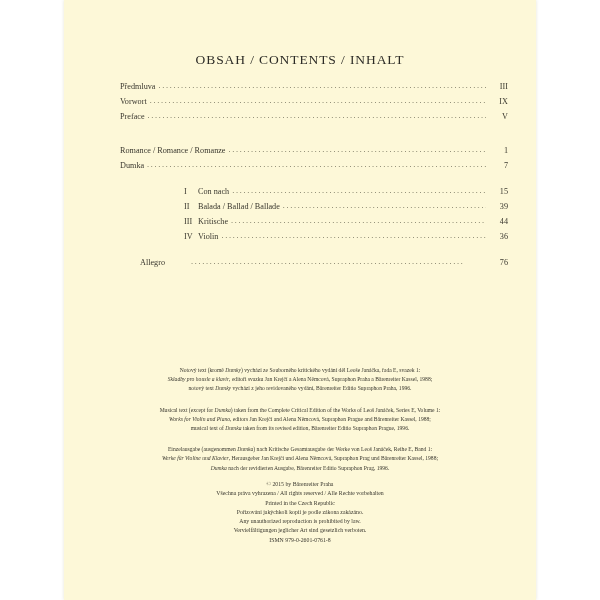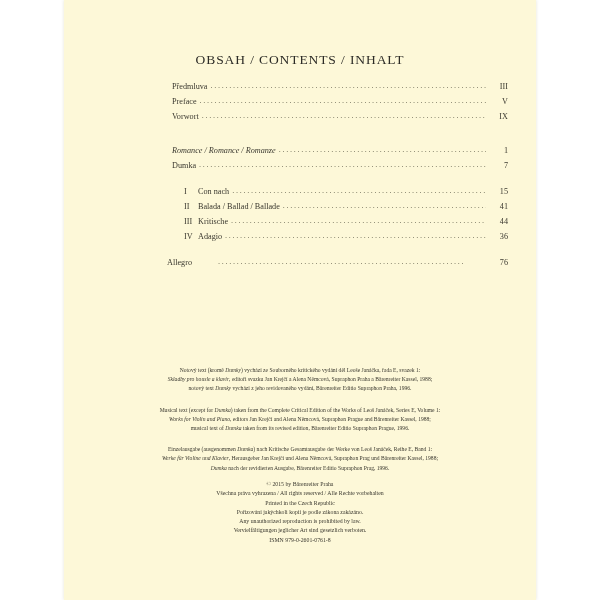--- a/index.html
+++ b/index.html
@@ -56,39 +56,39 @@
     width: 472px;
   }
   .toc-group { margin-bottom: 0; }
   .group-gap-front { height: 19px; }
   .group-gap-mid { height: 11px; }
 
   .toc-row {
     display: flex;
     align-items: baseline;
     height: 15px;
-    padding-left: 108px;
+    padding-left: 56px;
     padding-right: 28px;
     font-size: 8.2px;
     color: #3a382f;
   }
   .toc-row.indent-1 { padding-left: 120px; }
-  .toc-row.indent-2 { padding-left: 103px; gap: 23px; }
+  .toc-row.indent-2 { padding-left: 76px; gap: 23px; }
 
   .roman {
     width: 14px;
     flex: 0 0 14px;
     font-size: 8.2px;
     color: #3a382f;
   }
   .row-label {
     white-space: nowrap;
     font-size: 8.2px;
   }
-  .row-label.ital { font-style: italic; }
+  .row-label.ital { }
   .leader {
     flex: 1 1 auto;
     margin: 0 2px 0 3px;
     position: relative;
     height: 9px;
     overflow: hidden;
   }
   .leader::after {
     content: "..............................................................................................................................";
     position: absolute;
@@ -150,28 +150,28 @@
 
       <div class="toc">
 
         <div class="toc-group">
           <div class="toc-row">
             <span class="row-label">Předmluva</span>
             <span class="leader"></span>
             <span class="row-page">III</span>
           </div>
           <div class="toc-row">
+            <span class="row-label">Vorwort</span>
+            <span class="leader"></span>
+            <span class="row-page">IX</span>
+          </div>
+          <div class="toc-row">
             <span class="row-label">Preface</span>
             <span class="leader"></span>
             <span class="row-page">V</span>
-          </div>
-          <div class="toc-row">
-            <span class="row-label">Vorwort</span>
-            <span class="leader"></span>
-            <span class="row-page">IX</span>
           </div>
         </div>
 
         <div class="group-gap-front"></div>
 
         <div class="toc-group">
           <div class="toc-row">
             <span class="row-label ital">Romance / Romance / Romanze</span>
             <span class="leader"></span>
             <span class="row-page">1</span>
@@ -189,31 +189,31 @@
           <div class="toc-row indent-1">
             <span class="roman">I</span>
             <span class="row-label">Con nach</span>
             <span class="leader"></span>
             <span class="row-page">15</span>
           </div>
           <div class="toc-row indent-1">
             <span class="roman">II</span>
             <span class="row-label">Balada / Ballad / Ballade</span>
             <span class="leader"></span>
-            <span class="row-page">41</span>
+            <span class="row-page">39</span>
           </div>
           <div class="toc-row indent-1">
             <span class="roman">III</span>
             <span class="row-label">Kritische</span>
             <span class="leader"></span>
             <span class="row-page">44</span>
           </div>
           <div class="toc-row indent-1">
             <span class="roman">IV</span>
-            <span class="row-label">Adagio</span>
+            <span class="row-label">Violin</span>
             <span class="leader"></span>
             <span class="row-page">36</span>
           </div>
         </div>
 
         <div class="group-gap-mid"></div>
 
         <div class="toc-group">
           <div class="toc-row indent-2">
             <span class="row-label">Allegro</span>

